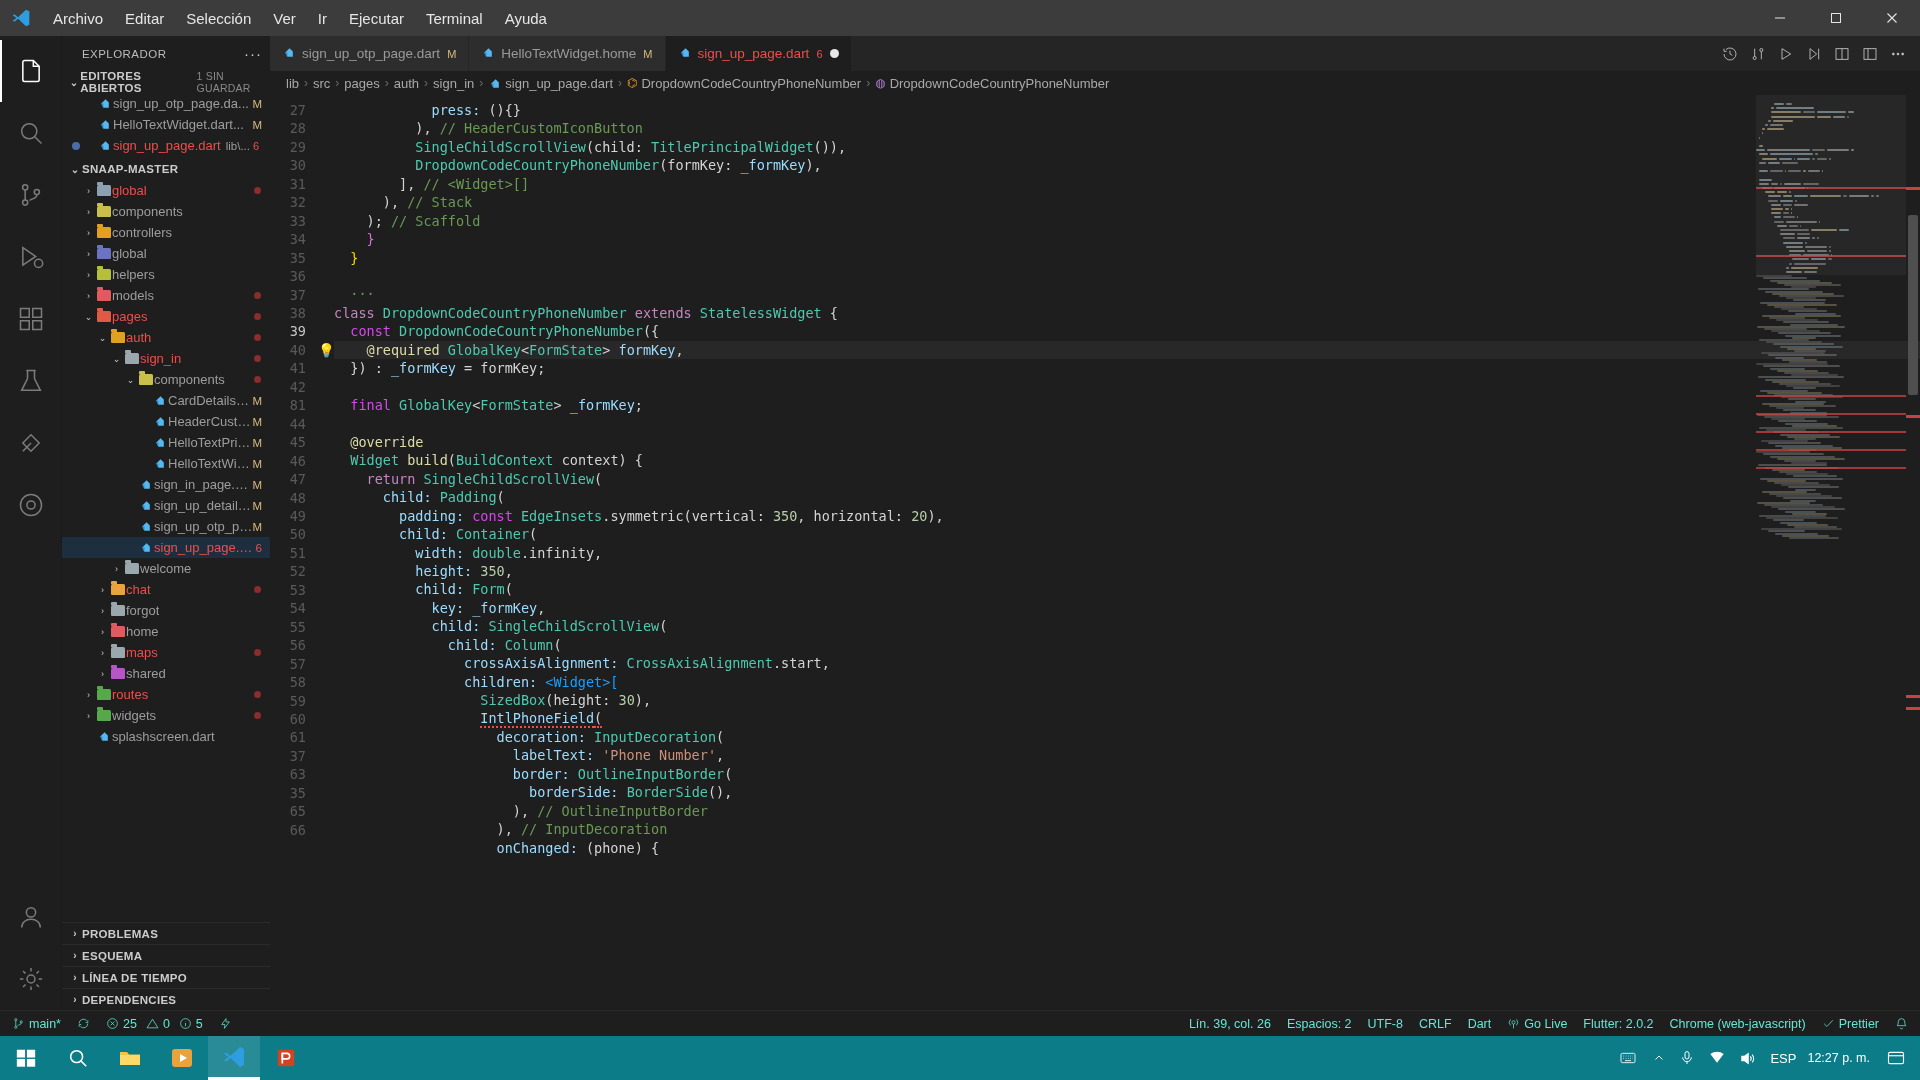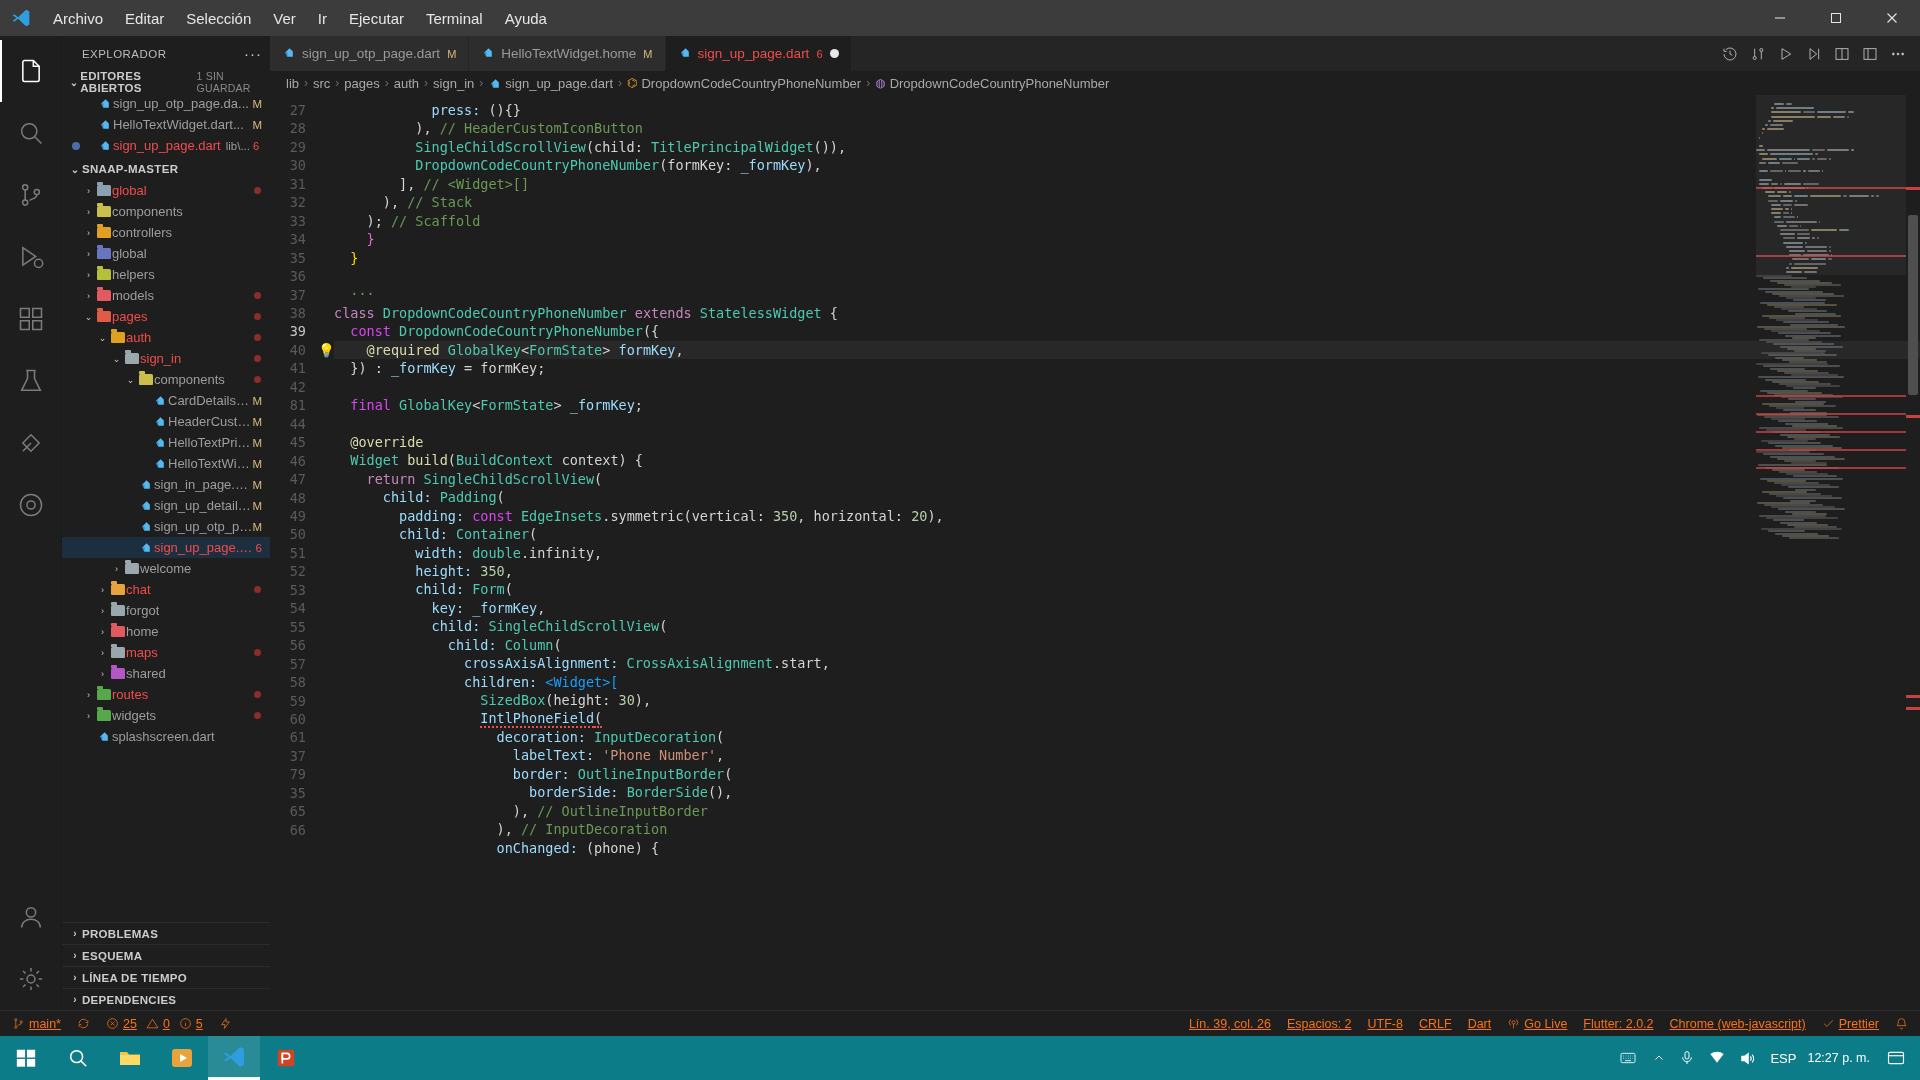--- a/index.html
+++ b/index.html
@@ -117,21 +117,21 @@
   .mm-line { position:absolute; height:2px; border-radius:1px; }
   .mm-err { position:absolute; height:2px; background:#f14c4c; left:0; width:150px; opacity:.75;}
   .mm-slider { position:absolute; left:0; right:0; background:#ffffff0d; }
 
   .vscroll { position:absolute; right:0; top:0; width:14px; height:100%; }
   .vthumb { position:absolute; left:2px; width:10px; background:#4f4f4f; border-radius:2px; }
   .overview-mark { position:absolute; right:0; width:14px; height:3px; }
 
   
   .statusbar { height:26px; flex:0 0 26px; background:#1e1e1e; display:flex; align-items:center;
-    color:#f97316; font-size:12.5px; padding:0 4px; border-top:1px solid #2b2b2b;text-decoration:underline; }
+    color:#5eead4; font-size:12.5px; padding:0 4px; border-top:1px solid #2b2b2b; }
   .sb-item { display:flex; align-items:center; gap:4px; padding:0 8px; height:26px; }
   .sb-right { margin-left:auto; display:flex; align-items:center; }
   .sb-item svg { width:13px; height:13px; stroke:currentColor; fill:none; stroke-width:1.4; }
 
   
   .taskbar { height:44px; flex:0 0 44px; background:#0b7c88; display:flex; align-items:center;
     color:#ffffff; font-size:13px; }
   .tb-btn { width:52px; height:44px; display:flex; align-items:center; justify-content:center; }
   .tb-btn.active { background:#ffffff1f; border-bottom:3px solid #ffffff; }
   .tb-right { margin-left:auto; display:flex; align-items:center; height:44px; }
@@ -696,21 +696,21 @@
             <div class="ln">53</div>
             <div class="ln">54</div>
             <div class="ln">55</div>
             <div class="ln">56</div>
             <div class="ln">57</div>
             <div class="ln">58</div>
             <div class="ln">59</div>
             <div class="ln">60</div>
             <div class="ln">61</div>
             <div class="ln">37</div>
-            <div class="ln">79</div>
+            <div class="ln">63</div>
             <div class="ln">35</div>
             <div class="ln">65</div>
             <div class="ln">66</div>
           </div>
         <div class="fold" id="fold">
             <div>&nbsp;</div>
             <div>&nbsp;</div>
             <div>&nbsp;</div>
             <div>&nbsp;</div>
             <div>&nbsp;</div>

